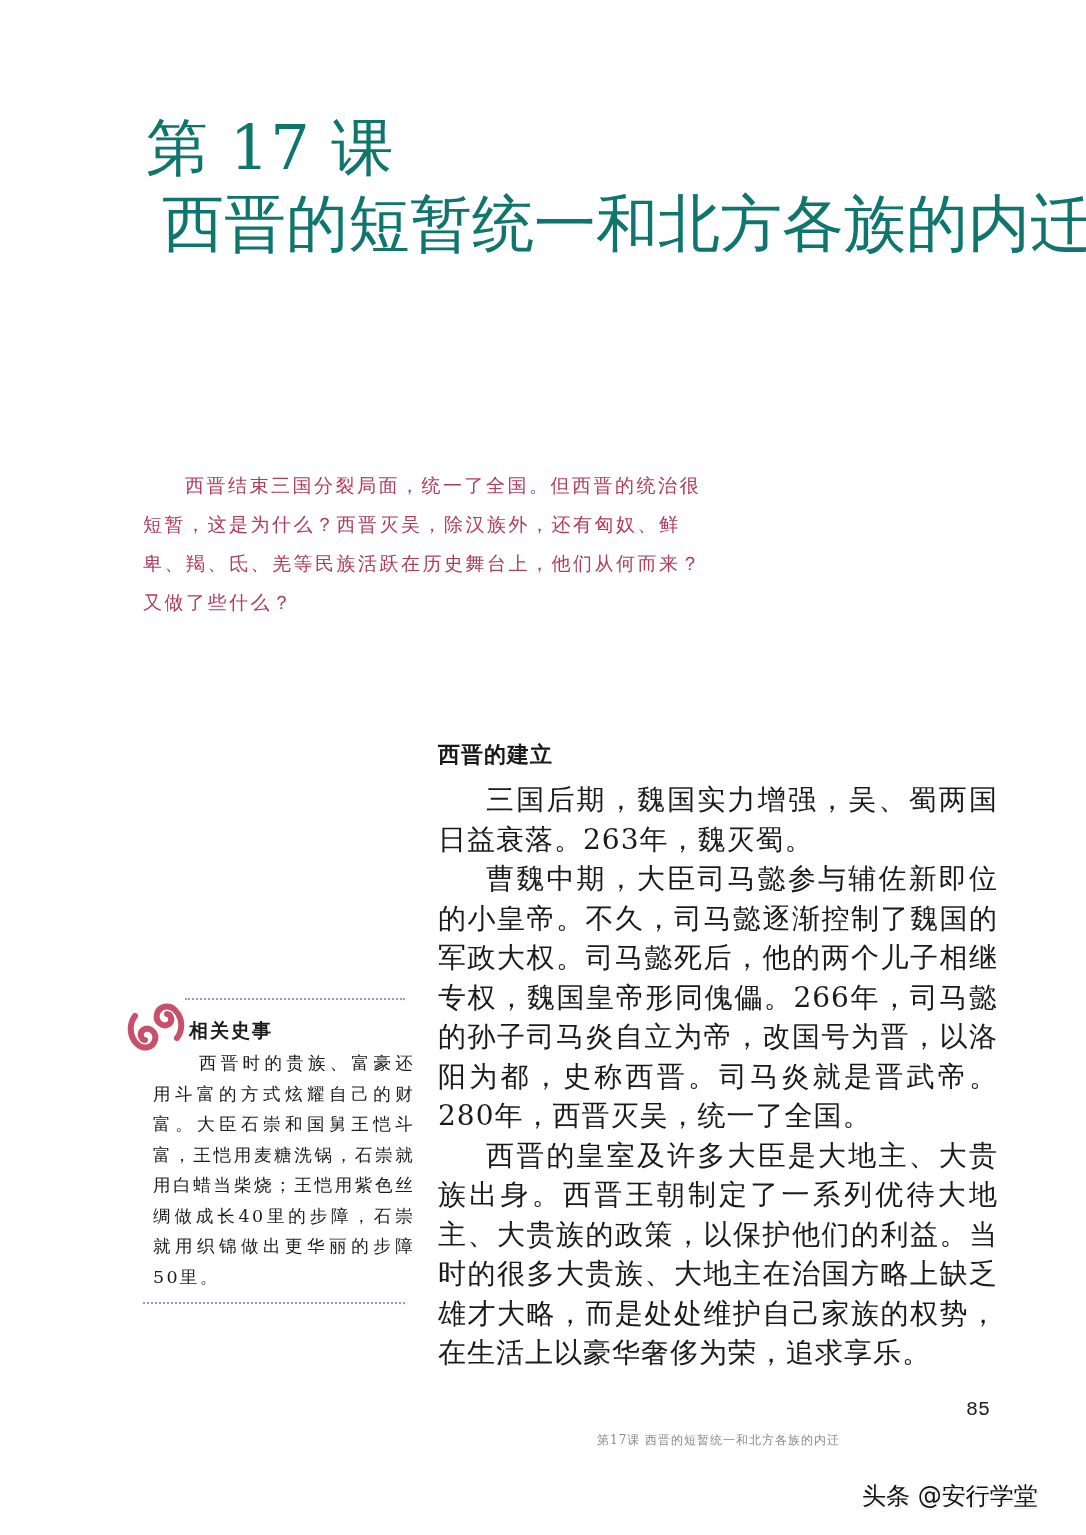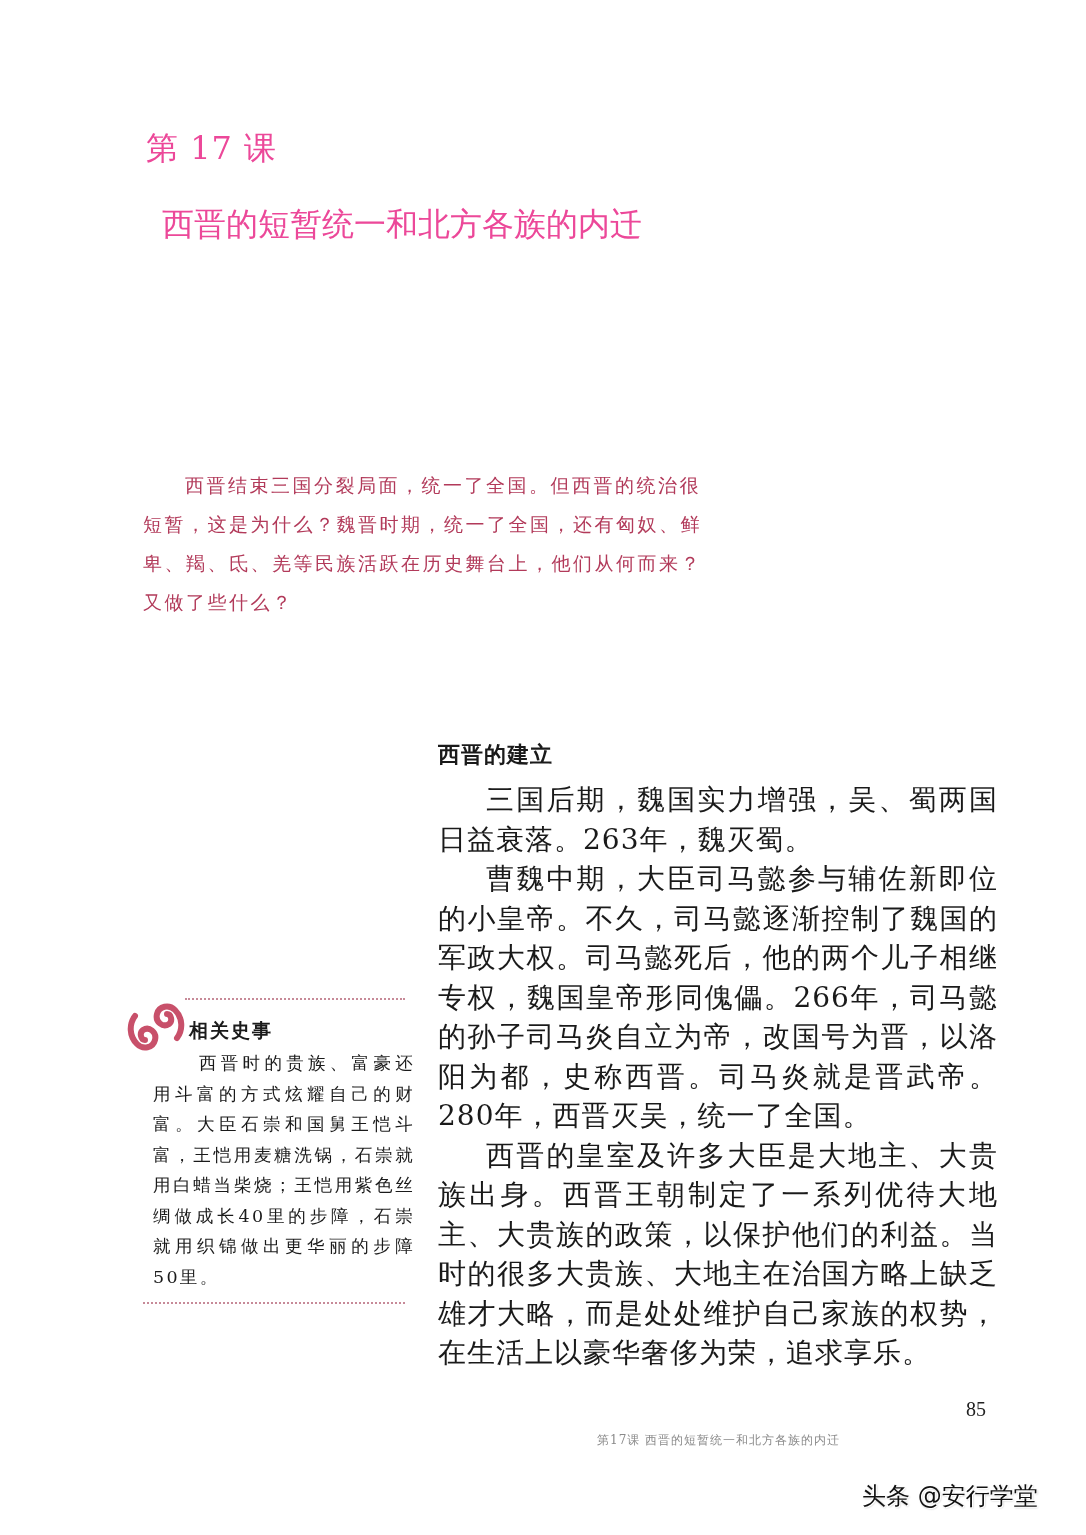--- a/index.html
+++ b/index.html
@@ -3,21 +3,21 @@
 <meta charset="utf-8">
 <style>
   html, body { margin: 0; padding: 0; background: #ffffff; }
   body {
     width: 1086px; height: 1535px; position: relative; overflow: hidden;
     font-family: "DejaVu Serif", "Liberation Serif", serif; color: #1a1a1a;
   }
   .abs { position: absolute; }
   .title-line {
     font-family: "DejaVu Serif", "Liberation Serif", serif;
-    font-size: 32px; line-height: 64px; color: #ec4899; letter-spacing: 1px; white-space: nowrap;
+    font-size: 62px; line-height: 64px; color: #0f766e; letter-spacing: 1px; white-space: nowrap;
   }
   #lesson-number { left: 146px; top: 116px; }
   #lesson-title { left: 162px; top: 192px; letter-spacing: 0px; }
 
   .intro {
     left: 143px; top: 466px; width: 560px;
     color: #b23a5a; font-size: 19px; line-height: 39px; letter-spacing: 2.5px;
   }
   .intro p { margin: 0; text-indent: 42px; }
 
@@ -43,36 +43,36 @@
     font-family: "DejaVu Sans", "Liberation Sans", sans-serif; font-weight: bold;
     font-size: 19px; color: #1a1a1a; letter-spacing: 2px;
   }
   .sidebar-body {
     margin-left: 20px; width: 262px; font-size: 17.5px; line-height: 30.5px;
     letter-spacing: 2.3px; color: #1a1a1a; margin-top: -6px;
   }
   .sidebar-body p { margin: 0; text-indent: 46px; text-align: justify; }
 
   .footer { left: 597px; top: 1432px; font-size: 12px; color: #8a8a8a; letter-spacing: 1px; white-space: nowrap; text-align: right; }
-  .page-num { left: 966px; top: 1398px; font-family: Liberation Serif, serif; font-size: 20px; color: #222; }
+  .page-num { left: 966px; top: 1398px; font-family: Liberation Mono, monospace; font-size: 20px; color: #222; }
 
   .watermark {
     left: 862px; top: 1480px; font-family: "DejaVu Sans", "Liberation Sans", sans-serif;
     font-size: 24px; color: #111; white-space: nowrap;
     text-shadow: 1px 1px 0 #fff, -1px -1px 0 #fff, 1px 1px 2px rgba(0,0,0,0.3);
   }
 </style>
 </head>
 <body>
 
 <div class="abs title-line" id="lesson-number">第 17 课</div>
 <div class="abs title-line" id="lesson-title">西晋的短暂统一和北方各族的内迁</div>
 
 <div class="abs intro">
-  <p>西晋结束三国分裂局面，统一了全国。但西晋的统治很短暂，这是为什么？魏晋时期，统一了全国，还有匈奴、鲜卑、羯、氐、羌等民族活跃在历史舞台上，他们从何而来？又做了些什么？</p>
+  <p>西晋结束三国分裂局面，统一了全国。但西晋的统治很短暂，这是为什么？西晋灭吴，除汉族外，还有匈奴、鲜卑、羯、氐、羌等民族活跃在历史舞台上，他们从何而来？又做了些什么？</p>
 </div>
 
 <div class="abs section-heading">西晋的建立</div>
 
 <div class="abs body-text">
   <p>三国后期，魏国实力增强，吴、蜀两国日益衰落。263年，魏灭蜀。</p>
   <p>曹魏中期，大臣司马懿参与辅佐新即位的小皇帝。不久，司马懿逐渐控制了魏国的军政大权。司马懿死后，他的两个儿子相继专权，魏国皇帝形同傀儡。266年，司马懿的孙子司马炎自立为帝，改国号为晋，以洛阳为都，史称西晋。司马炎就是晋武帝。280年，西晋灭吴，统一了全国。</p>
   <p>西晋的皇室及许多大臣是大地主、大贵族出身。西晋王朝制定了一系列优待大地主、大贵族的政策，以保护他们的利益。当时的很多大贵族、大地主在治国方略上缺乏雄才大略，而是处处维护自己家族的权势，在生活上以豪华奢侈为荣，追求享乐。</p>
 </div>
 

